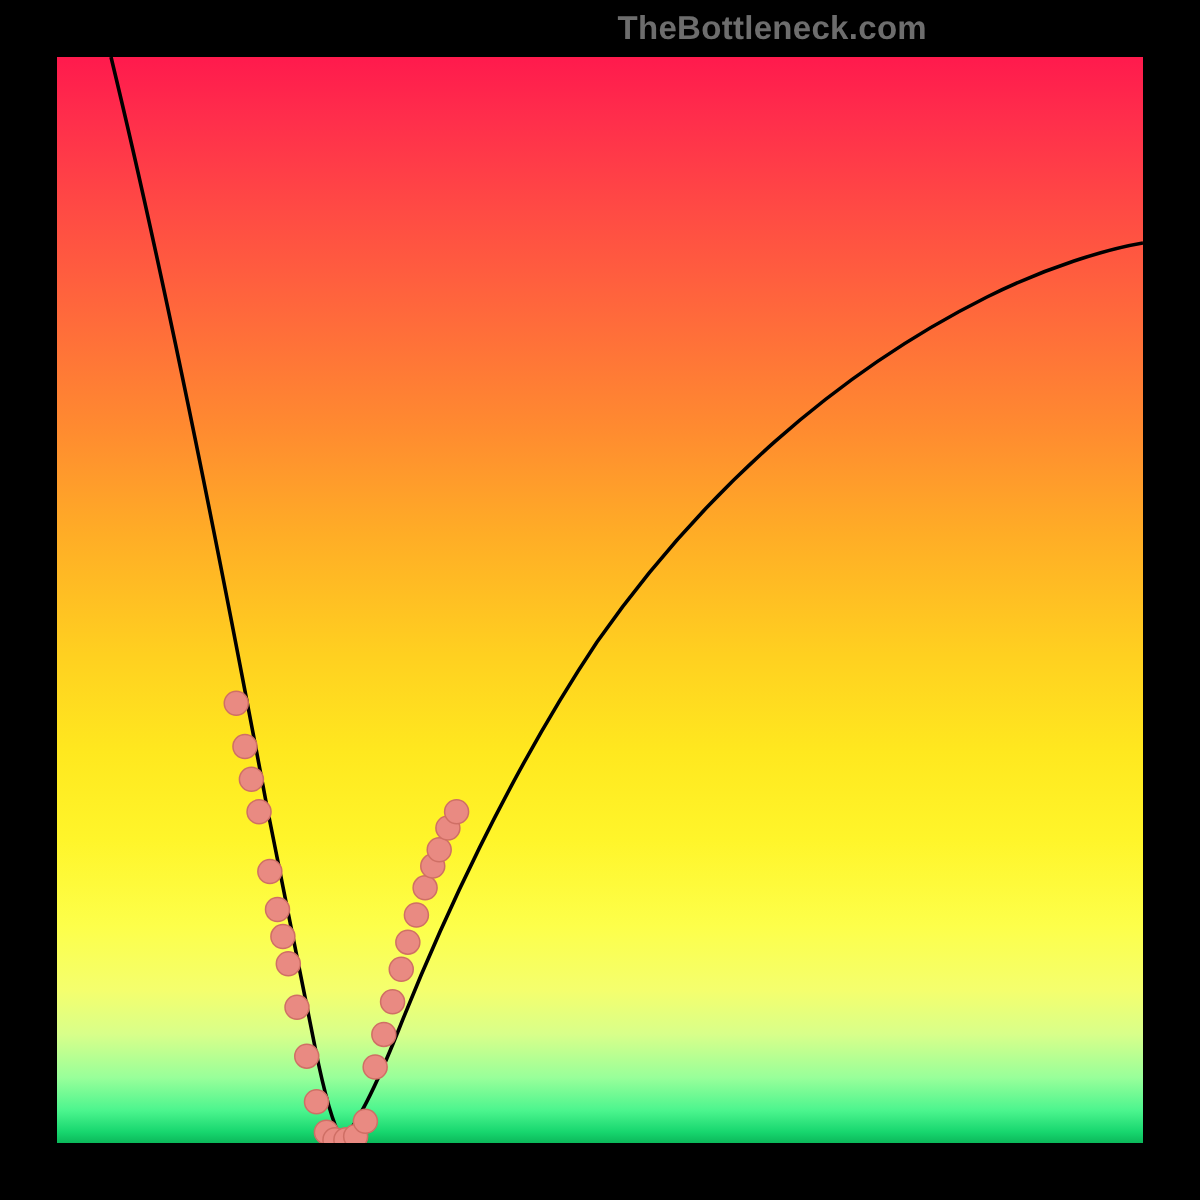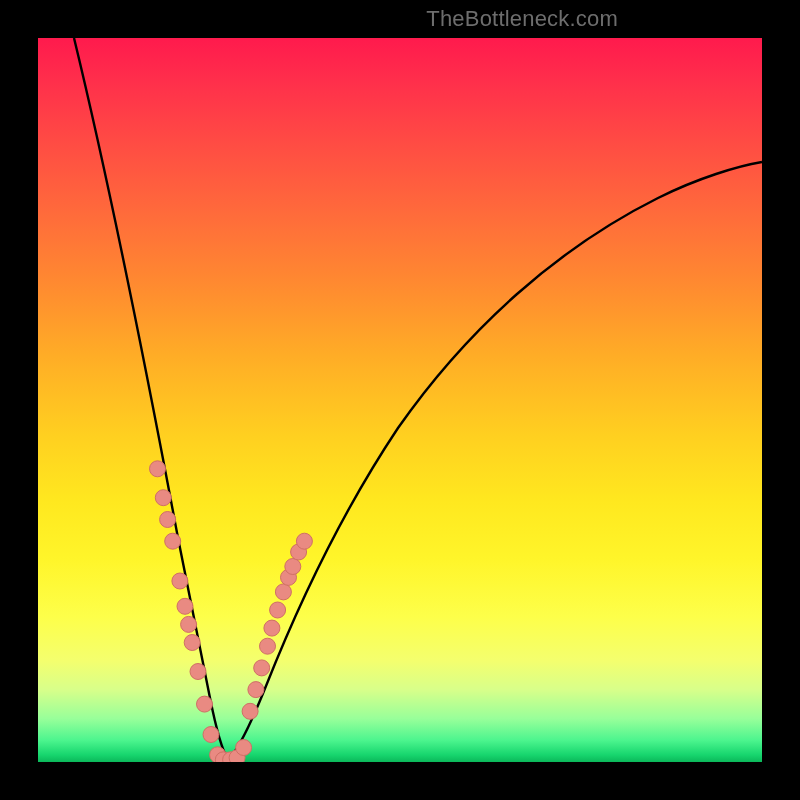--- a/index.html
+++ b/index.html
@@ -11,20 +11,21 @@
     overflow: hidden;
     font-family: Arial, Helvetica, sans-serif;
   }
   .frame {
     position: absolute;
     left: 0;
     top: 0;
     width: 632px;
     height: 800px;
     background: #000;
+    font-weight: bold;
   }
   .plot-area {
     position: absolute;
     left: 38px;
     top: 38px;
     width: 724px;
     height: 724px;
     overflow: hidden;
   }
   .gradient {

